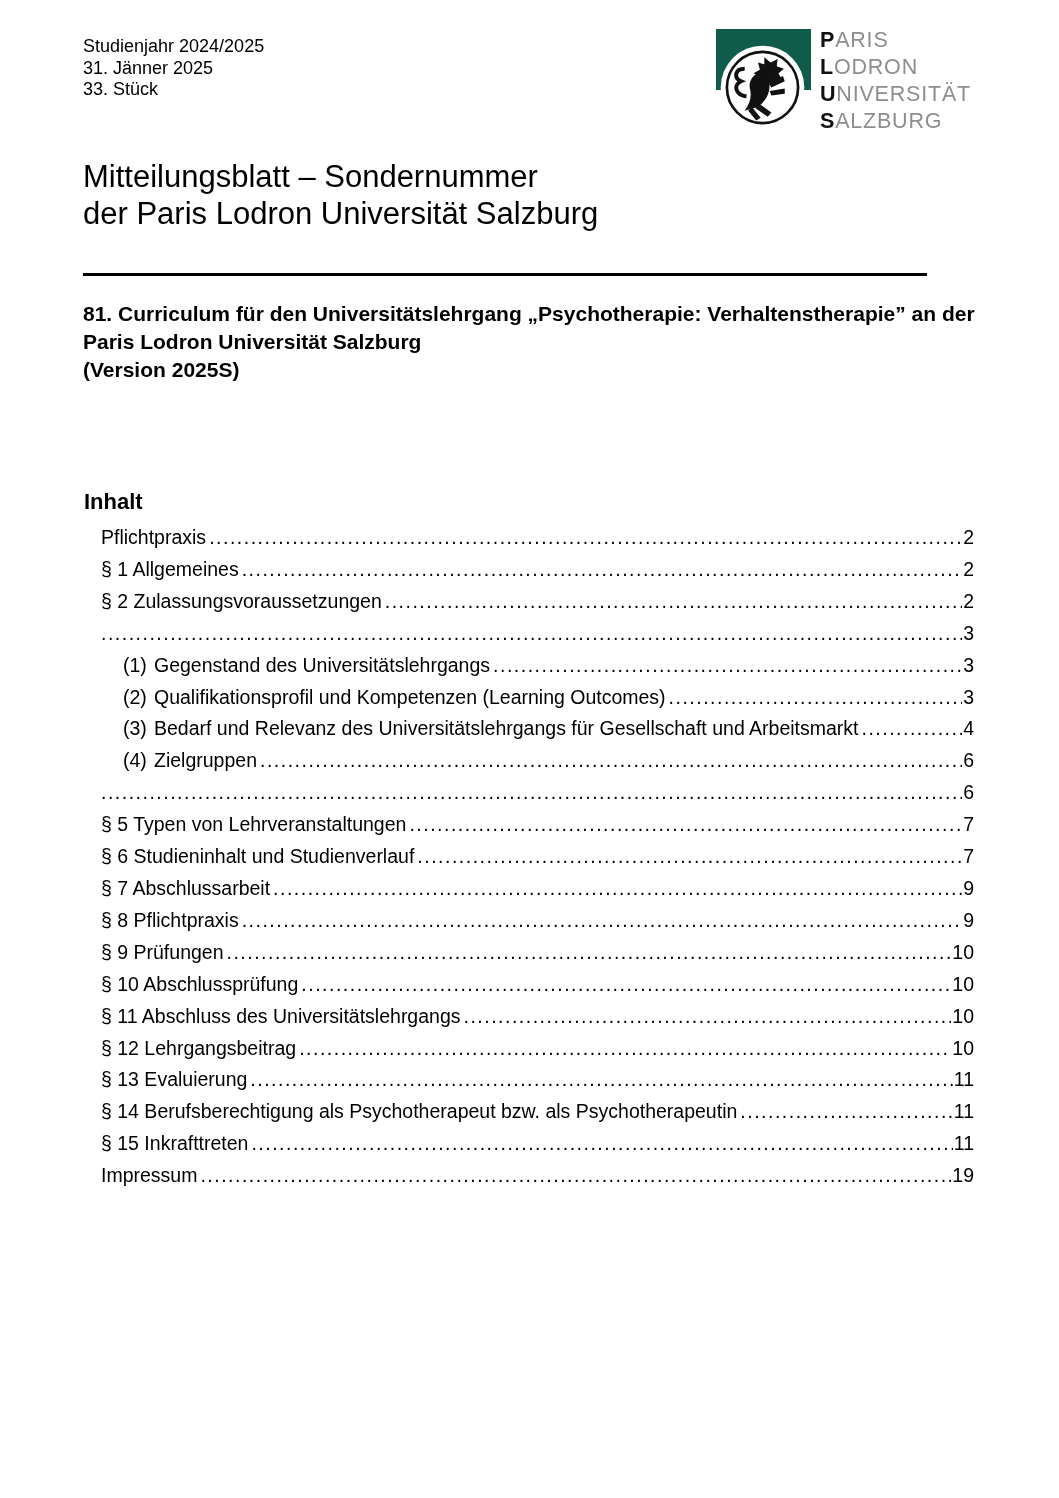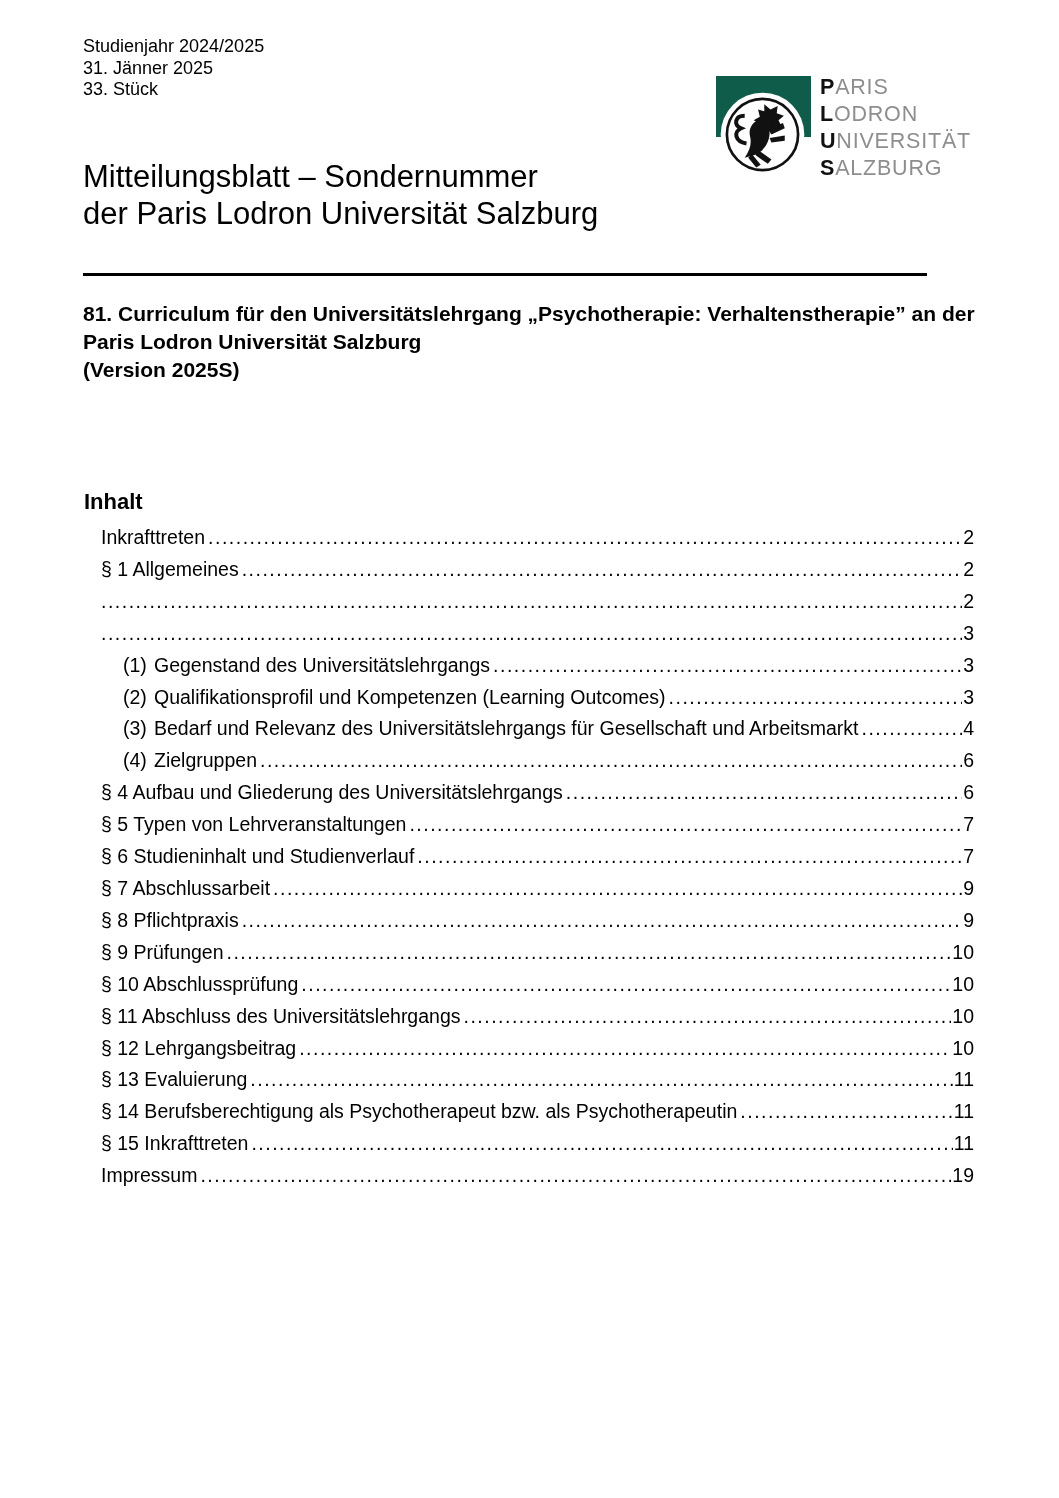--- a/index.html
+++ b/index.html
@@ -9,21 +9,21 @@
     background:#ffffff;
     font-family:"Liberation Sans","DejaVu Sans",sans-serif;
     color:#000;
     overflow:hidden;
   }
 
   
   .dateline { position:absolute; left:83px; top:36px; font-size:18px; line-height:21.5px; }
 
   
-  .logo { position:absolute; left:716px; top:27px; width:300px; height:112px;margin-top:47px; }
+  .logo { position:absolute; left:716px; top:27px; width:300px; height:112px; }
   .logo-mark { position:absolute; left:0; top:2px; width:96px; height:112px; }
   .logo-green { position:absolute; left:0; top:0; width:95px; height:61px; background:#0E5C49; }
   .logo-seal  { position:absolute; left:2px; top:14px; width:89px; height:89px; }
   .logo-text { position:absolute; left:104px; top:0; font-size:21.5px; line-height:27px; letter-spacing:0.8px; white-space:nowrap; }
   .logo-text .ini  { font-weight:bold; color:#111111; }
   .logo-text .rest { font-weight:normal; color:#8E8E8E; }
 
   
   .doc-title { position:absolute; left:83px; top:158px; font-size:31px; font-weight:normal; line-height:37px; white-space:nowrap; }
 
@@ -92,30 +92,31 @@
 
   <div class="section-heading">
     <div>81. Curriculum für den Universitätslehrgang „Psychotherapie: Verhaltenstherapie” an der</div>
     <div>Paris Lodron Universität Salzburg</div>
     <div>(Version 2025S)</div>
   </div>
 
   <div class="toc-heading">Inhalt</div>
   <div class="toc" id="toc-entries">
       <div class="toc-row">
-        <span class="toc-label">Inkrafttreten</span>
+        <span class="toc-label">Pflichtpraxis</span>
         <span class="toc-leader"></span>
         <span class="toc-page">2</span>
       </div>
       <div class="toc-row">
         <span class="toc-label">§ 1 Allgemeines</span>
         <span class="toc-leader"></span>
         <span class="toc-page">2</span>
       </div>
       <div class="toc-row">
+        <span class="toc-label">§ 2 Zulassungsvoraussetzungen</span>
         <span class="toc-leader"></span>
         <span class="toc-page">2</span>
       </div>
       <div class="toc-row">
         <span class="toc-leader"></span>
         <span class="toc-page">3</span>
       </div>
       <div class="toc-row sub">
         <span class="toc-num">(1)</span>
         <span class="toc-label">Gegenstand des Universitätslehrgangs</span>
@@ -134,21 +135,20 @@
         <span class="toc-leader"></span>
         <span class="toc-page">4</span>
       </div>
       <div class="toc-row sub">
         <span class="toc-num">(4)</span>
         <span class="toc-label">Zielgruppen</span>
         <span class="toc-leader"></span>
         <span class="toc-page">6</span>
       </div>
       <div class="toc-row">
-        <span class="toc-label">§ 4 Aufbau und Gliederung des Universitätslehrgangs</span>
         <span class="toc-leader"></span>
         <span class="toc-page">6</span>
       </div>
       <div class="toc-row">
         <span class="toc-label">§ 5 Typen von Lehrveranstaltungen</span>
         <span class="toc-leader"></span>
         <span class="toc-page">7</span>
       </div>
       <div class="toc-row">
         <span class="toc-label">§ 6 Studieninhalt und Studienverlauf</span>

